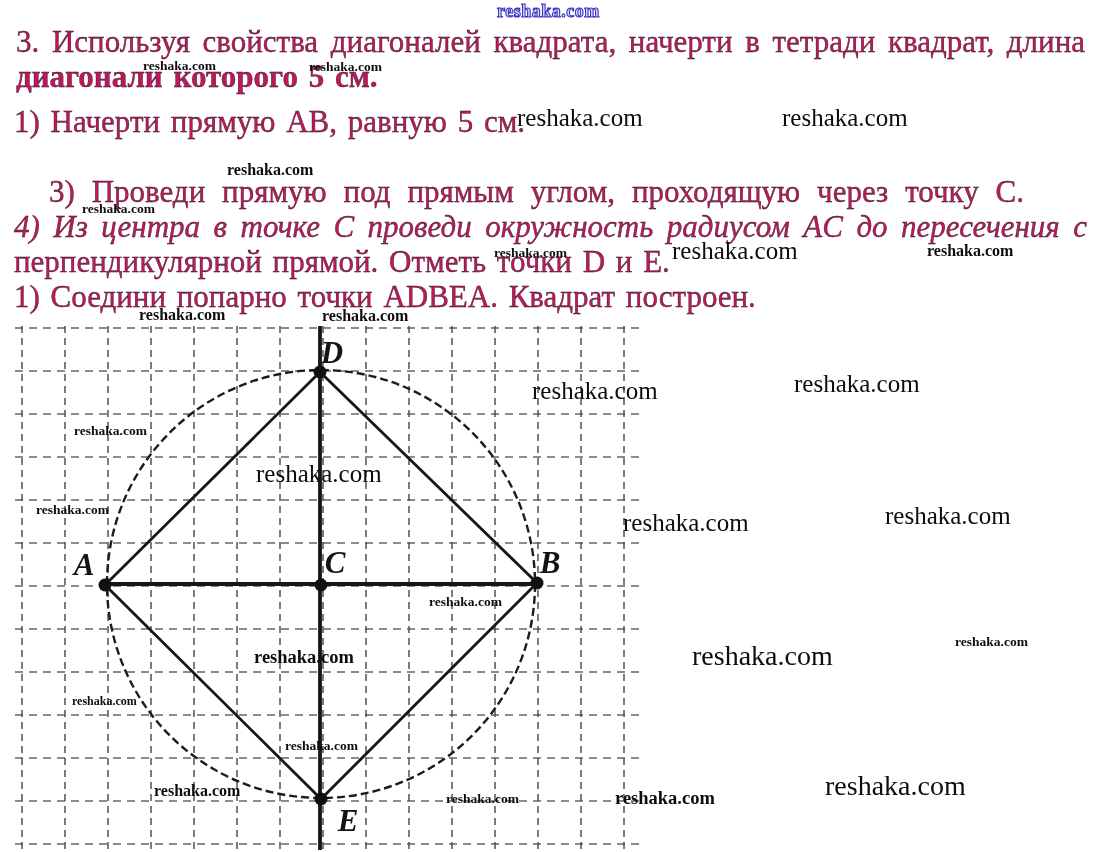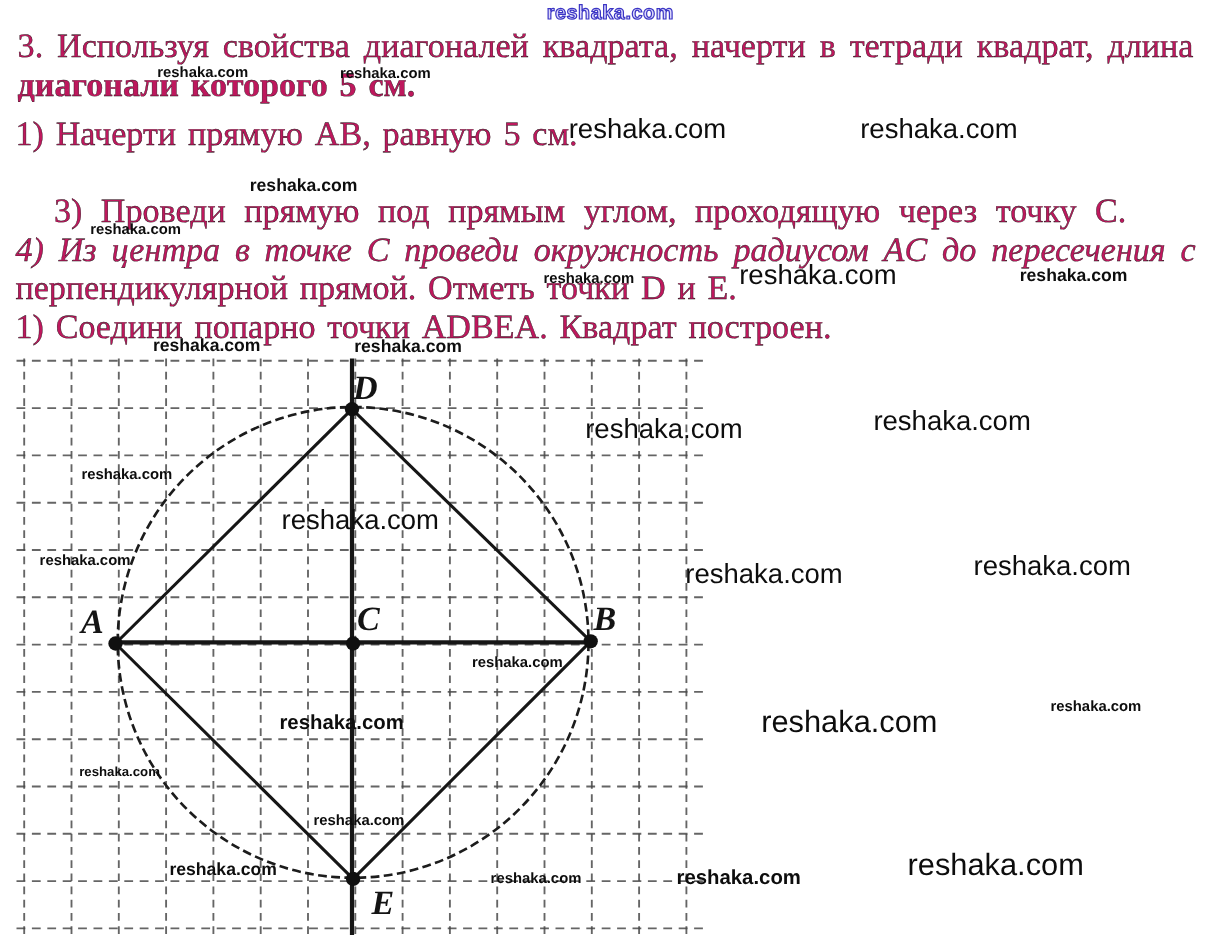--- a/index.html
+++ b/index.html
@@ -18,21 +18,21 @@
   .l1{left:16px;top:60px;font-weight:bold;}
   .l2{left:14px;top:105px;}
   .l3{left:14px;top:140px;}
   .l4{left:1px;top:175px;width:975px;margin-left:48px;}
   .l5{left:14px;top:210px;width:1073px;font-style:italic;}
   .l6{left:14px;top:245px;}
   .l7{left:14px;top:280px;}
   
   .wm{
     position:absolute;white-space:nowrap;line-height:1;color:#0d0d0d;
-    font-family:Liberation Sans, sans-serif;z-index:5;
+    font-family:Liberation Serif, serif;z-index:5;
   }
   .wm-xs{font-size:12px;font-weight:700;}
   .wm-sm{font-size:13.5px;font-weight:700;}
   .wm-md{font-size:16px;font-weight:700;}
   .wm-md2{font-size:18.5px;font-weight:700;}
   .wm-lg{font-size:25px;font-weight:400;}
   .wm-xl{font-size:28px;font-weight:400;}
   .wm-outline{
     font-size:18px;font-weight:700;letter-spacing:0.5px;
     color:rgba(140,130,235,0.30);

